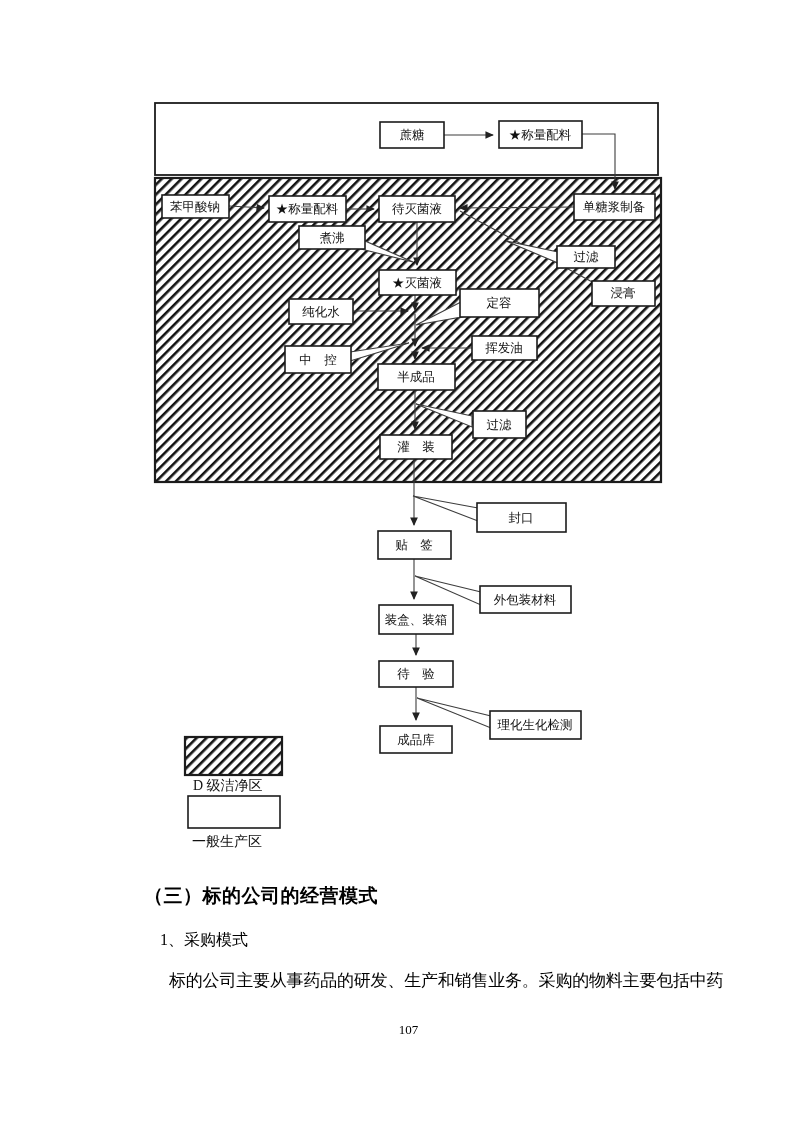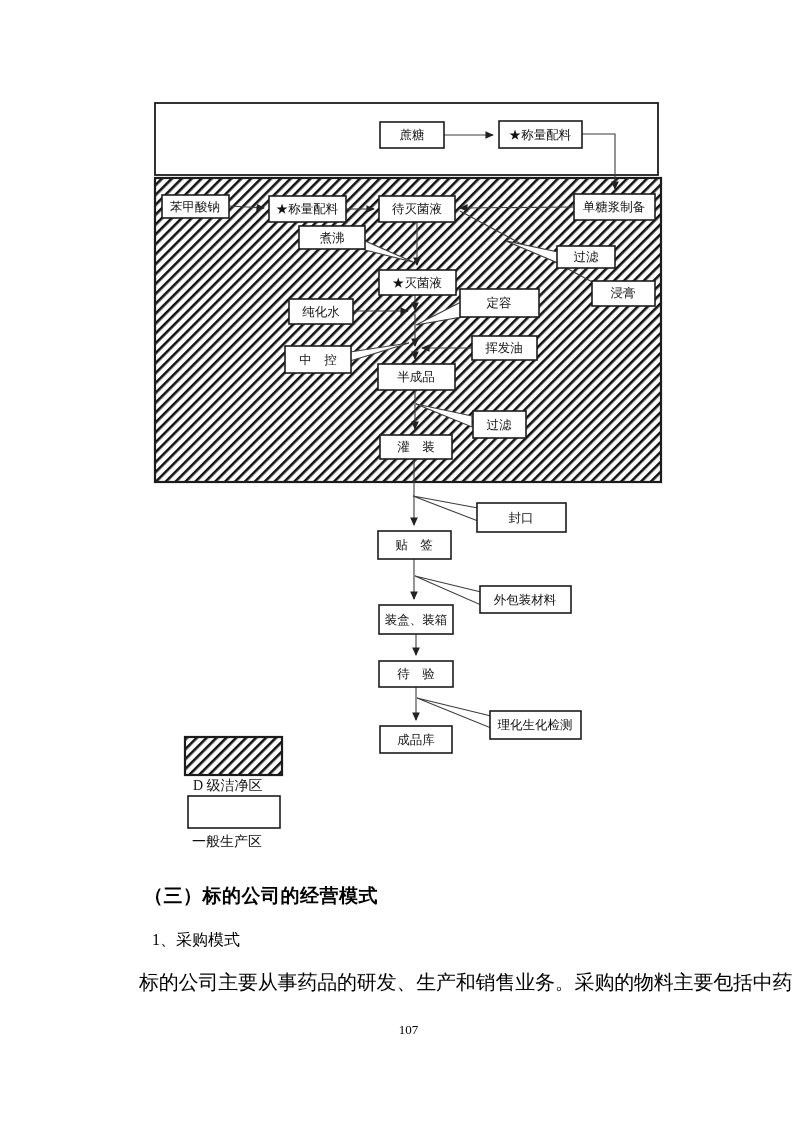--- a/index.html
+++ b/index.html
@@ -9,22 +9,22 @@
   svg.diagram { position:absolute; left:0; top:0; }
 
   .nbox   { fill:#ffffff; stroke:#1c1c1c; stroke-width:1.6; }
   .nlabel { font-size:12.5px; text-anchor:middle; fill:#111; font-family:"Liberation Serif", serif; }
   .region-border { stroke:#1c1c1c; }
   .edge   { stroke:#3d3d3d; stroke-width:1.1; fill:none; }
   .wedge  { fill:#ffffff; stroke:#3d3d3d; stroke-width:1.1; }
   .legend-label { font-size:14px; fill:#111; text-anchor:start; font-family:"Liberation Serif", serif; }
 
   .heading  { position:absolute; left:132px; top:883px; font-family:"Liberation Sans", sans-serif; font-weight:bold; font-size:19px; letter-spacing:0.5px; }
-  .list-item{ position:absolute; left:140px; top:930px; font-size:16px; }
-  .para     { position:absolute; left:127px; top:969px; width:480px; font-size:20px; letter-spacing:-0.2px; white-space:nowrap; }
+  .list-item{ position:absolute; left:148px; top:930px; font-size:16px; }
+  .para     { position:absolute; left:157px; top:969px; width:480px; font-size:17px; letter-spacing:-0.2px; white-space:nowrap; }
   .pagenum  { position:absolute; left:0; top:1022px; width:793px; text-align:center; font-size:13px; }
 </style>
 </head>
 <body>
 
 <div class="page">
 
   <svg class="diagram" width="793" height="870" viewBox="0 0 793 870">
     <defs>
       <pattern id="hatch" patternUnits="userSpaceOnUse" width="7" height="7" patternTransform="rotate(45)">

